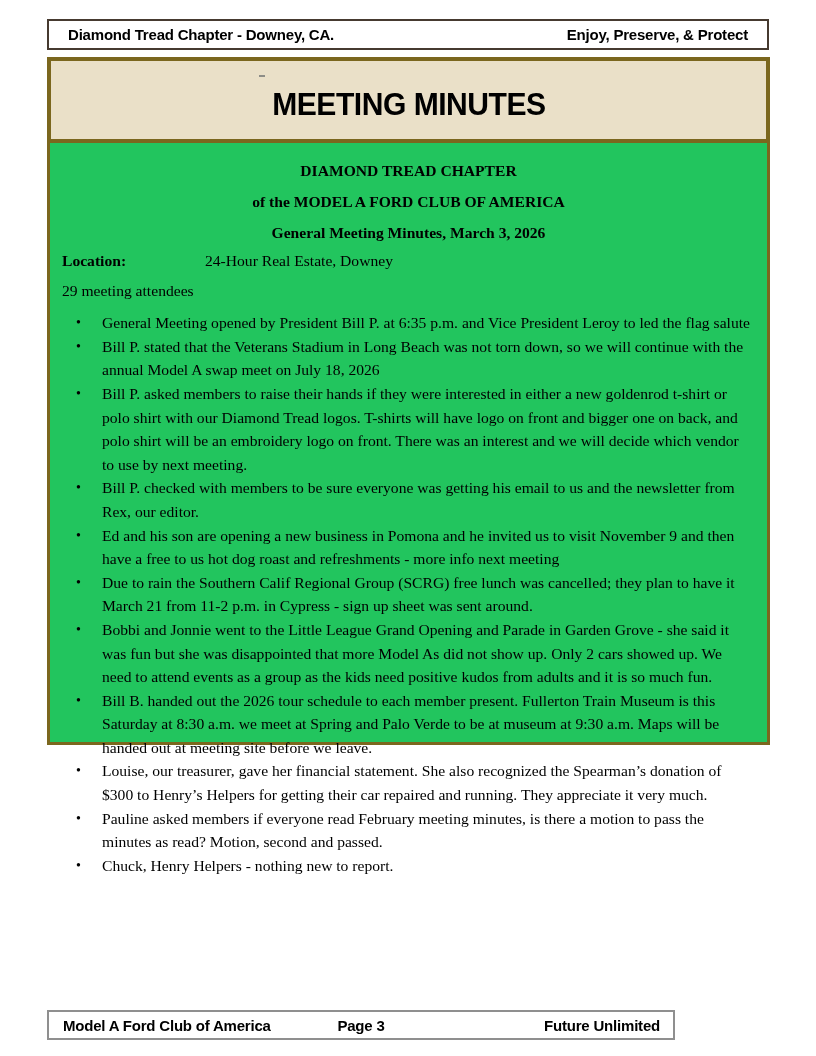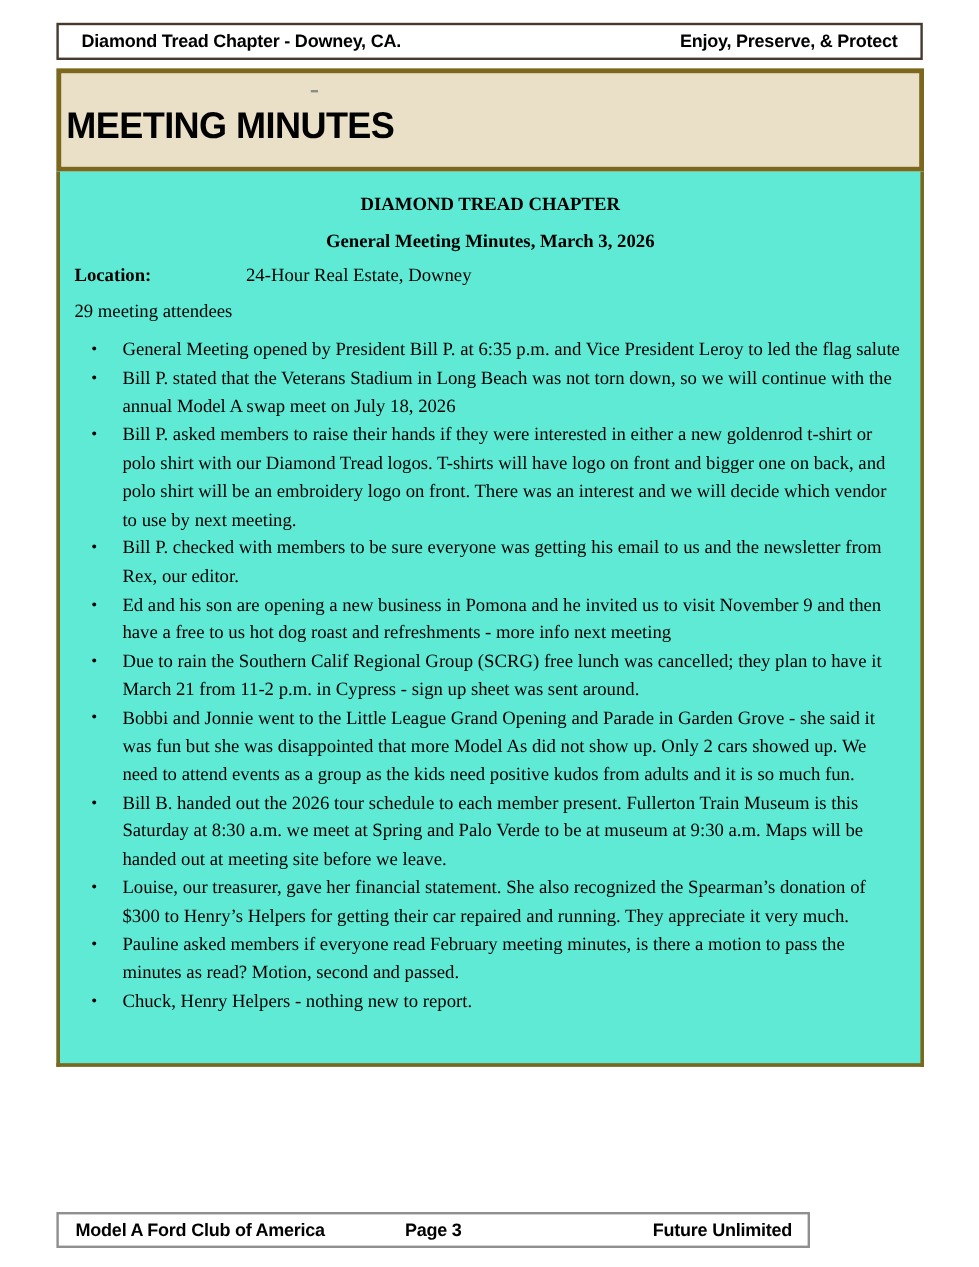--- a/index.html
+++ b/index.html
@@ -13,36 +13,36 @@
     display:flex; align-items:center; justify-content:space-between;
     padding:0 19px;
     font-family:"Liberation Sans", sans-serif; font-weight:bold; font-size:15px;
     letter-spacing:-0.2px;
   }
 
   
   .title-band {
     position:absolute; left:47px; top:57px; width:723px; height:86px;
     background:#eae0c8; border:4px solid #7b671e;
-    display:flex; align-items:center; 
+    display:flex; align-items:center; justify-content:center;
   }
   .title-band .page-title {
     font-family:"Liberation Sans", sans-serif; font-weight:bold;
     font-size:31px; letter-spacing:-0.5px; margin-top:10px;
     transform:scaleX(0.97);
   }
   .stray-mark {
     position:absolute; left:208px; top:14px; width:6px; height:2px;
     background:#8d8d87;
   }
 
   
   .doc-box {
-    position:absolute; left:47px; top:143px; width:723px; height:746px;
-    background:#5eead4; border:3px solid #7b671e; border-top:none;
+    position:absolute; left:47px; top:143px; width:723px; height:602px;
+    background:#22c55e; border:3px solid #7b671e; border-top:none;
     padding:12px 12px 0 12px;
     font-size:15.6px; line-height:23.6px;
   }
   .doc-headings { text-align:center; font-weight:bold; line-height:31px; }
   .location-row { margin-top:1px; }
   .location-label { font-weight:bold; display:inline-block; width:143px; }
   .attendees { margin-top:6px; }
 
   ul.bullets { list-style:none; margin-top:9px; }
   ul.bullets li {
@@ -74,20 +74,21 @@
 </div>
 
 <div class="title-band">
   <div class="stray-mark"></div>
   <div class="page-title">MEETING MINUTES</div>
 </div>
 
 <div class="doc-box">
   <div class="doc-headings">
     <div>DIAMOND TREAD CHAPTER</div>
+    <div>of the MODEL A FORD CLUB OF AMERICA</div>
     <div>General Meeting Minutes, March 3, 2026</div>
   </div>
 
   <div class="location-row">
     <span class="location-label">Location:</span><span>24-Hour Real Estate, Downey</span>
   </div>
 
   <div class="attendees">29 meeting attendees</div>
 
   <ul class="bullets">

